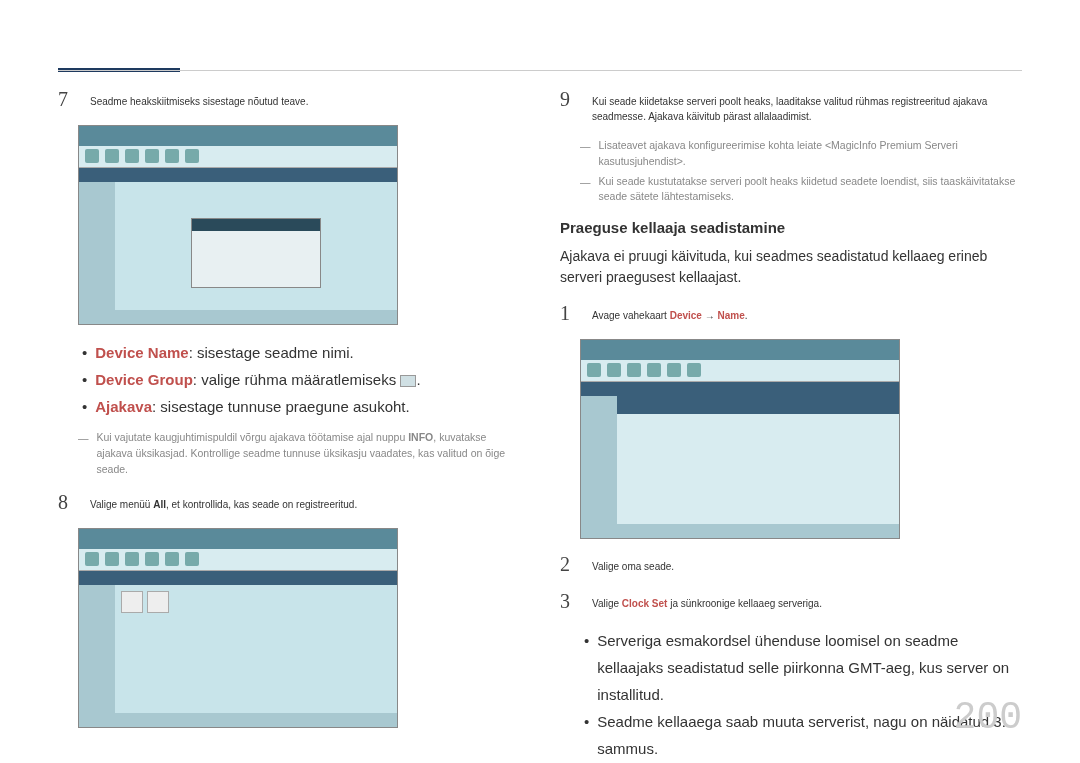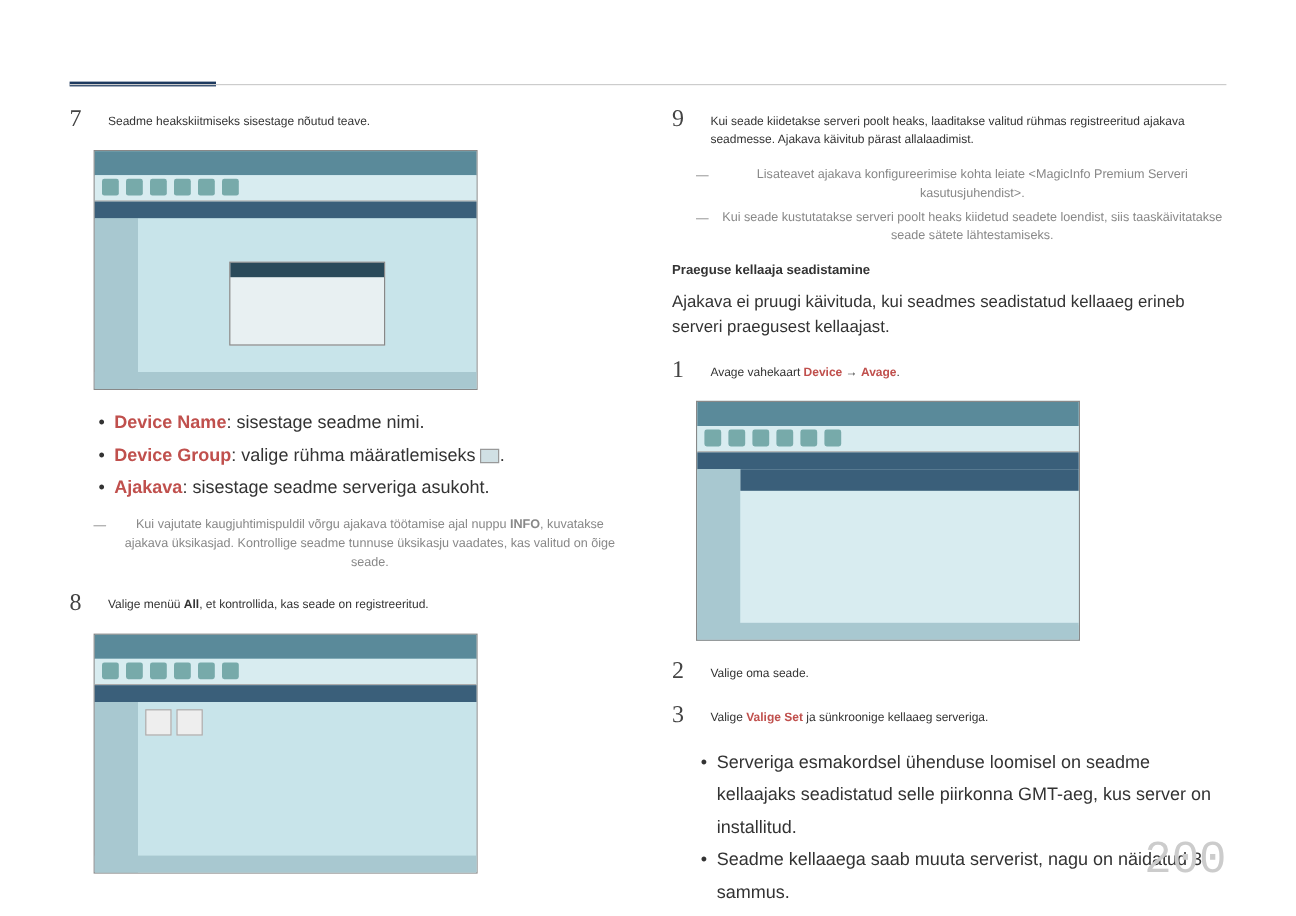--- a/index.html
+++ b/index.html
@@ -20,24 +20,24 @@
 .ss-main { position: absolute; left: 36px; right: 0; top: 56px; bottom: 0; background: #c8e4ea; }
 .ss-dialog { position: absolute; left: 50%; top: 50%; transform: translate(-50%,-50%); width: 130px; height: 70px; background: #e8f0f2; border: 1px solid #888; }
 .ss-darkhead { height: 12px; background: #2a4a5a; }
 .ss-footer { position: absolute; bottom: 0; left: 0; right: 0; height: 14px; background: #a8c8d0; }
 .bullet-list { margin: 6px 0 10px 24px; }
 .bullet-item { font-size: 15px; color: #333; line-height: 1.8; display: flex; gap: 8px; }
 .bullet-item::before { content: "•"; }
 .bold-red { color: #c0504d; font-weight: bold; }
 .bold { font-weight: bold; }
 .note-list { margin: 4px 0 14px 20px; }
-.note-item { font-size: 10.5px; color: #888; line-height: 1.5; display: flex; gap: 8px; margin-bottom: 4px; text-align: center; }
+.note-item { font-size: 10.5px; color: #888; line-height: 1.5; display: flex; gap: 8px; margin-bottom: 4px; }
 .note-item::before { content: "―"; flex-shrink: 0; margin-top: 1px; }
 .small-icon { display: inline-block; width: 16px; height: 12px; background: #d0e0e4; border: 1px solid #999; vertical-align: middle; }
-.section-title { font-size: 11px; font-weight: bold; color: #333; margin: 6px 0 10px 0; }
+.section-title { font-size: 15px; font-weight: bold; color: #333; margin: 6px 0 10px 0; }
 .section-desc { font-size: 14px; color: #333; line-height: 1.5; margin-bottom: 14px; }
 .page-num { position: absolute; bottom: 24px; right: 58px; font-family: Liberation Mono, monospace; font-size: 38px; color: #ccc; margin-left: 45px; }
 .screenshot2 { width: 320px; height: 200px; background: #c8e4ea; margin: 8px 0 14px 20px; border: 1px solid #888; position: relative; overflow: hidden; }
 .ss2-body { position: absolute; top: 56px; left: 36px; right: 0; bottom: 12px; background: #d8ecf0; }
 .ss2-table { height: 18px; background: #3a5f7a; }
 .ss-devices { position: absolute; top: 62px; left: 42px; display: flex; gap: 4px; }
 .ss-dev { width: 22px; height: 22px; background: #eee; border: 1px solid #aaa; }
 </style>
 </head>
 <body>
@@ -74,21 +74,21 @@
     </div>
 
     <div class="bullet-list">
       <div class="bullet-item">
           <span><span class="bold-red">Device Name</span><span>: sisestage seadme nimi.</span></span>
         </div>
       <div class="bullet-item">
           <span><span class="bold-red">Device Group</span><span>: valige rühma määratlemiseks </span><span class="small-icon"></span><span>.</span></span>
         </div>
       <div class="bullet-item">
-          <span><span class="bold-red">Ajakava</span><span>: sisestage seadme serveriga asukoht.</span></span>
+          <span><span class="bold-red">Ajakava</span><span>: sisestage tunnuse praegune asukoht.</span></span>
         </div>
     </div>
 
     <div class="note-list">
       <div class="note-item">
           <span>Kui vajutate kaugjuhtimispuldil võrgu ajakava töötamise ajal nuppu <span class="bold">INFO</span>, kuvatakse ajakava üksikasjad. Kontrollige seadme tunnuse üksikasju vaadates, kas valitud on õige seade.</span>
         </div>
     </div>
 
     <div class="step">
@@ -130,21 +130,21 @@
       <div class="note-item">
           <span>Kui seade kustutatakse serveri poolt heaks kiidetud seadete loendist, siis taaskäivitatakse seade sätete lähtestamiseks.</span>
         </div>
     </div>
 
     <div class="section-title">Praeguse kellaaja seadistamine</div>
     <div class="section-desc">Ajakava ei pruugi käivituda, kui seadmes seadistatud kellaaeg erineb serveri praegusest kellaajast.</div>
 
     <div class="step">
       <div class="step-num">1</div>
-      <div class="step-text"><span>Avage vahekaart </span><span class="bold-red">Device</span><span> → </span><span class="bold-red">Avage</span><span>.</span></div>
+      <div class="step-text"><span>Avage vahekaart </span><span class="bold-red">Device</span><span> → </span><span class="bold-red">Name</span><span>.</span></div>
     </div>
 
     <div class="screenshot2">
       <div class="ss-header"></div>
       <div class="ss-toolbar">
           <div class="ss-icon"></div>
           <div class="ss-icon"></div>
           <div class="ss-icon"></div>
           <div class="ss-icon"></div>
           <div class="ss-icon"></div>
@@ -158,21 +158,21 @@
       <div class="ss-footer"></div>
     </div>
 
     <div class="step">
       <div class="step-num">2</div>
       <div class="step-text">Valige oma seade.</div>
     </div>
 
     <div class="step">
       <div class="step-num">3</div>
-      <div class="step-text"><span>Valige </span><span class="bold-red">Valige Set</span><span> ja sünkroonige kellaaeg serveriga.</span></div>
+      <div class="step-text"><span>Valige </span><span class="bold-red">Clock Set</span><span> ja sünkroonige kellaaeg serveriga.</span></div>
     </div>
 
     <div class="bullet-list">
       <div class="bullet-item">
           <span>Serveriga esmakordsel ühenduse loomisel on seadme kellaajaks seadistatud selle piirkonna GMT-aeg, kus server on installitud.</span>
         </div>
       <div class="bullet-item">
           <span>Seadme kellaaega saab muuta serverist, nagu on näidatud 3. sammus.</span>
         </div>
     </div>

